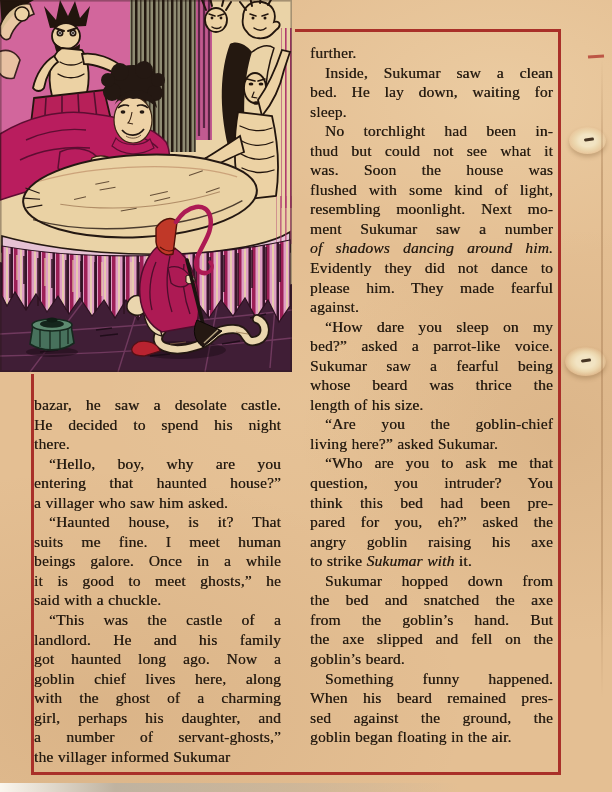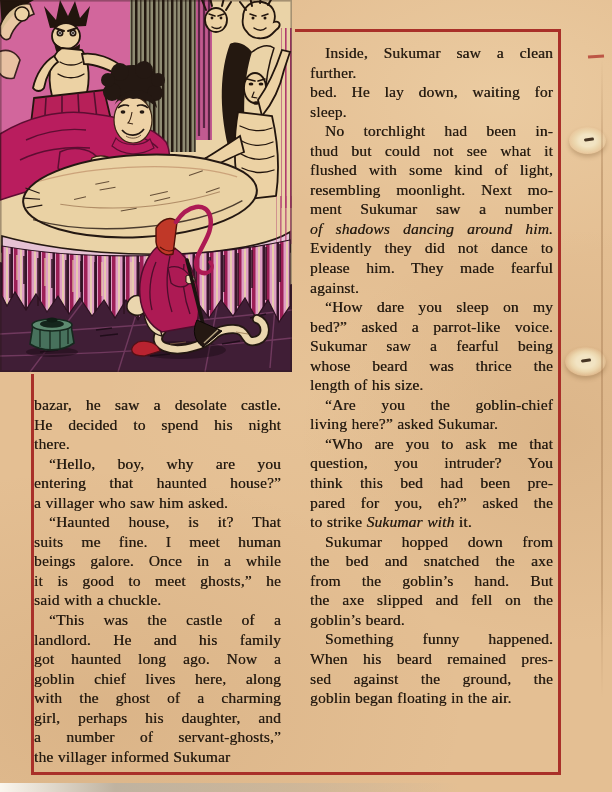--- a/index.html
+++ b/index.html
@@ -260,44 +260,46 @@
       <div class="line ind">“This was the castle of a</div>
       <div class="line">landlord. He and his family</div>
       <div class="line">got haunted long ago. Now a</div>
       <div class="line">goblin chief lives here, along</div>
       <div class="line">with the ghost of a charming</div>
       <div class="line">girl, perhaps his daughter, and</div>
       <div class="line">a number of servant-ghosts,”</div>
       <div class="line end">the villager informed Sukumar</div>
     </div>
   <div class="col col-right" id="col-right">
+      <div class="line end">further.</div>
       <div class="line ind">Inside, Sukumar saw a clean</div>
-      <div class="line end">further.</div>
       <div class="line">bed. He lay down, waiting for</div>
       <div class="line end">sleep.</div>
       <div class="line ind">No torchlight had been in-</div>
       <div class="line">thud but could not see what it</div>
+      <div class="line">was. Soon the house was</div>
       <div class="line">flushed with some kind of light,</div>
       <div class="line">resembling moonlight. Next mo-</div>
       <div class="line">ment Sukumar saw a number</div>
       <div class="line it">of shadows dancing around him.</div>
       <div class="line">Evidently they did not dance to</div>
       <div class="line">please him. They made fearful</div>
       <div class="line end">against.</div>
       <div class="line ind">“How dare you sleep on my</div>
       <div class="line">bed?” asked a parrot-like voice.</div>
       <div class="line">Sukumar saw a fearful being</div>
       <div class="line">whose beard was thrice the</div>
       <div class="line end">length of his size.</div>
       <div class="line ind">“Are you the goblin-chief</div>
       <div class="line end">living here?” asked Sukumar.</div>
       <div class="line ind">“Who are you to ask me that</div>
       <div class="line">question, you intruder? You</div>
       <div class="line">think this bed had been pre-</div>
       <div class="line">pared for you, eh?” asked the</div>
+      <div class="line">angry goblin raising his axe</div>
       <div class="line end"><span>to strike </span><span class="it">Sukumar with</span><span> it.</span></div>
       <div class="line ind">Sukumar hopped down from</div>
       <div class="line">the bed and snatched the axe</div>
       <div class="line">from the goblin’s hand. But</div>
       <div class="line">the axe slipped and fell on the</div>
       <div class="line end">goblin’s beard.</div>
       <div class="line ind">Something funny happened.</div>
       <div class="line">When his beard remained pres-</div>
       <div class="line">sed against the ground, the</div>
       <div class="line end">goblin began floating in the air.</div>

